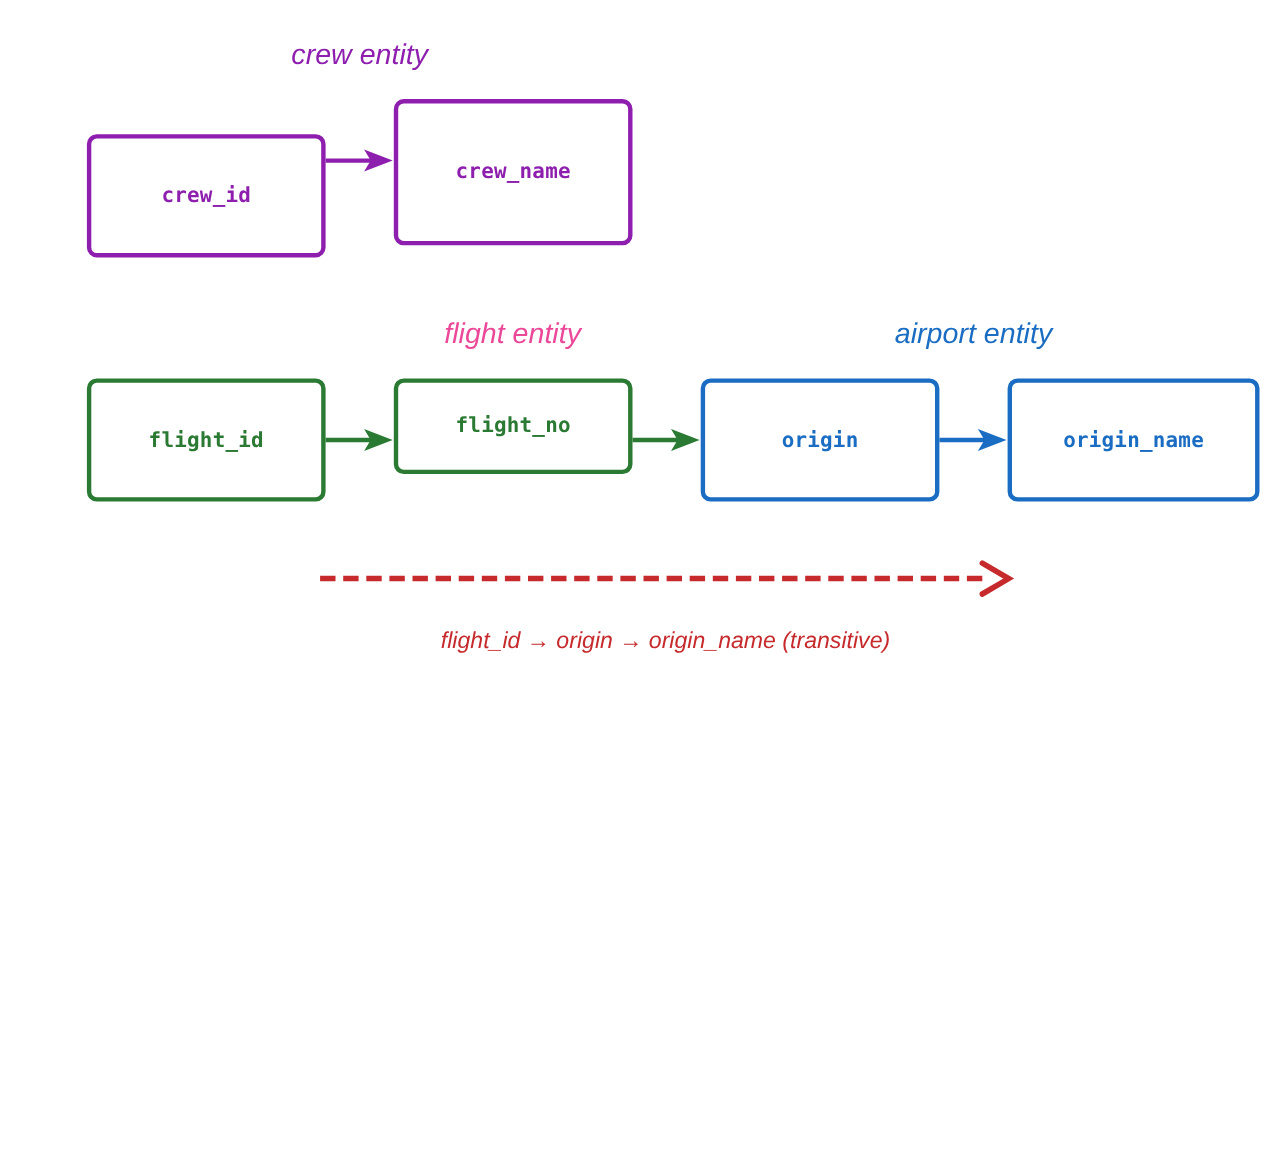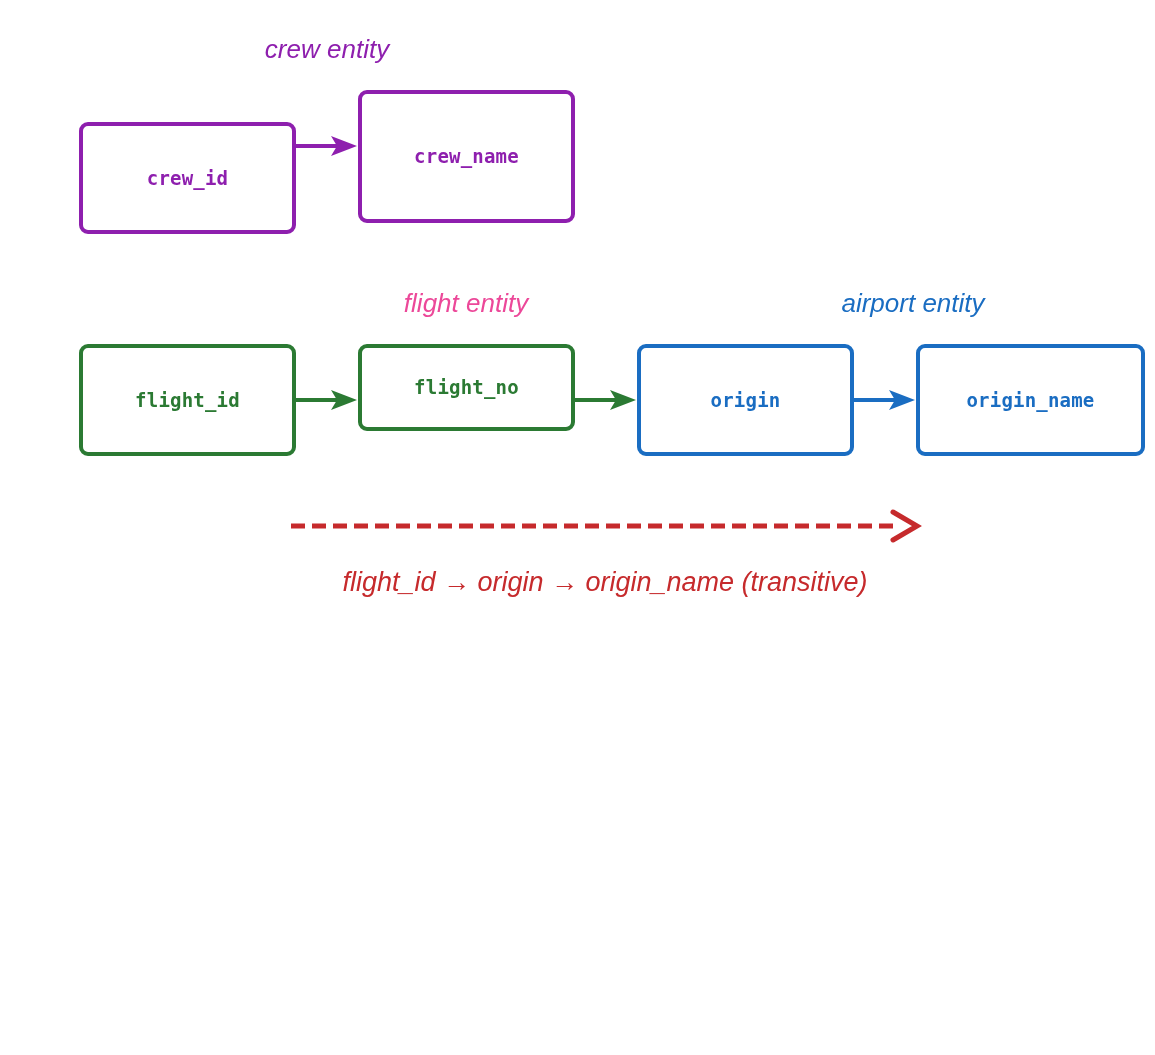--- a/index.html
+++ b/index.html
@@ -64,21 +64,21 @@
     top: 0;
     width: 1155px;
     height: 1055px;
     pointer-events: none;
   }
 
   
   .transitive-caption {
     position: absolute;
     font-style: italic;
-    font-size: 27px;
+    font-size: 21px;
     line-height: 21px;
     white-space: nowrap;
     transform: translateX(-50%);
     font-family: "Liberation Sans", "DejaVu Sans", sans-serif;
     text-align: right;
   }
 </style>
 </head>
 <body>
 
@@ -126,21 +126,21 @@
   <div class="entity-label" style="left:466px; top:293px; color:#ec4899;">flight entity</div>
 
   <div class="attr-box" style="left:79px; top:344px; width:217px; height:112px; border-color:#2b7a33;">
     <span class="attr-text" style="color:#2b7a33;">flight_id</span>
   </div>
 
   <div class="attr-box" style="left:358px; top:344px; width:217px; height:87px; border-color:#2b7a33;">
     <span class="attr-text" style="color:#2b7a33;">flight_no</span>
   </div>
 
-  <div class="entity-label" style="left:885px; top:293px; color:#1a6dc2;margin-left:28px;">airport entity</div>
+  <div class="entity-label" style="left:885px; top:293px; color:#1a6dc2;">airport entity</div>
 
   <div class="attr-box" style="left:637px; top:344px; width:217px; height:112px; border-color:#1a6dc2;">
     <span class="attr-text" style="color:#1a6dc2;">origin</span>
   </div>
 
   <div class="attr-box" style="left:916px; top:344px; width:229px; height:112px; border-color:#1a6dc2;">
     <span class="attr-text" style="color:#1a6dc2;">origin_name</span>
   </div>
 
   <div class="transitive-caption" style="left:605px; top:572px; color:#c62a2c;">flight_id → origin → origin_name (transitive)</div>

